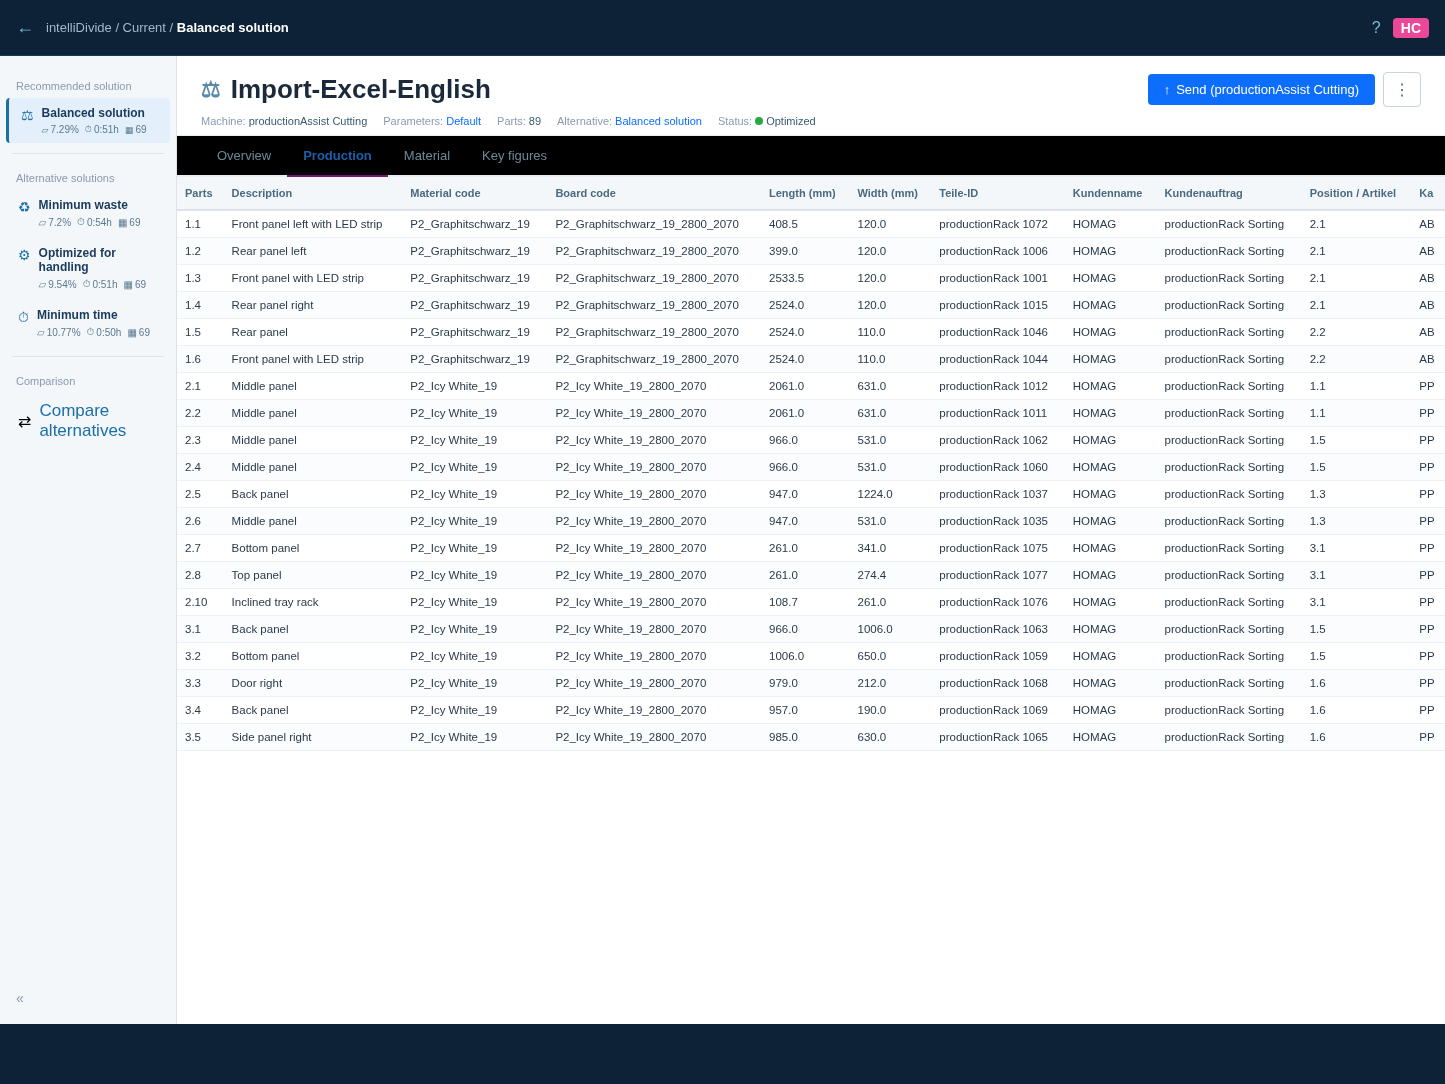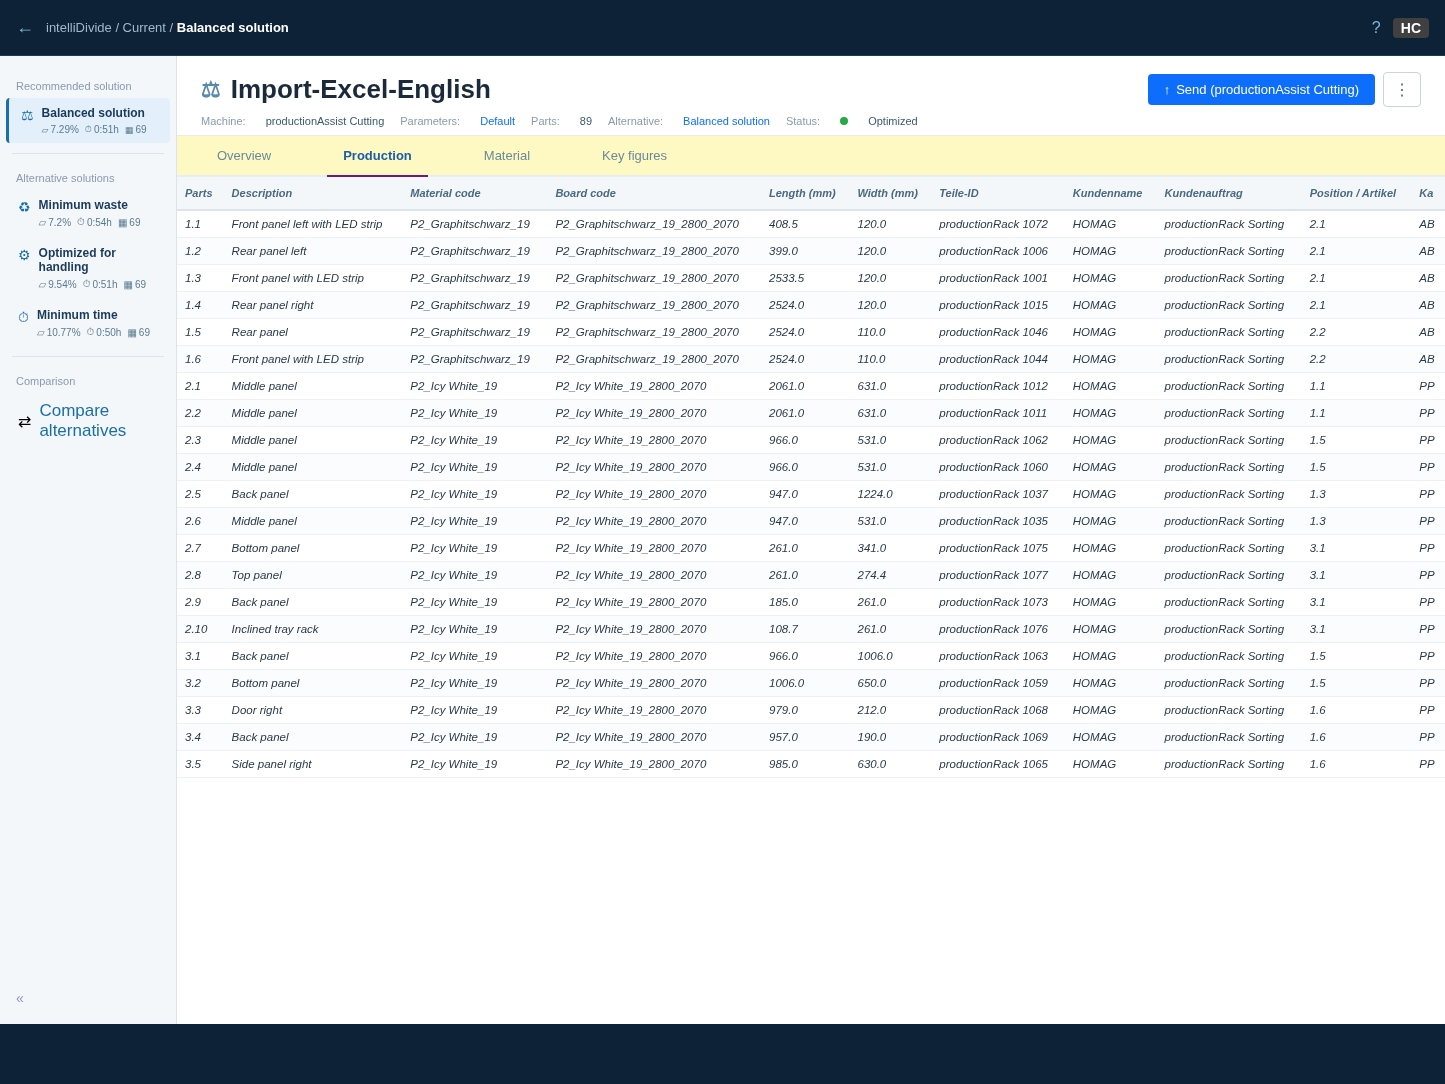--- a/index.html
+++ b/index.html
@@ -40,21 +40,21 @@
       display: flex;
       align-items: center;
       gap: 12px;
     }
     .top-bar-icon {
       color: #7eb8d4;
       font-size: 16px;
       cursor: pointer;
     }
     .top-bar-avatar {
-      background: #404040;
+      background: #ec4899;
       color: #fff;
       border-radius: 4px;
       padding: 2px 8px;
       font-size: 14px;
       font-weight: bold;
       cursor: pointer;
     }
 
     
     .main-layout {
@@ -203,59 +203,57 @@
     }
 
     
     .meta-info {
       font-size: 11px;
       color: #8a9ab0;
       display: flex;
       gap: 16px;
       flex-wrap: wrap;
     }
-    .meta-item { display: flex; align-items: center; gap: 20px; }
+    .meta-item { display: flex; align-items: center; gap: 3px; }
     .meta-label { color: #8a9ab0; }
     .meta-value { color: #3a5a70; font-weight: 500; }
     .meta-value.link { color: #0d6efd; }
     .status-dot {
       width: 8px; height: 8px;
       background: #28a745;
       border-radius: 50%;
       display: inline-block;
     }
 
     
     .tabs-bar {
       display: flex;
       padding: 0 24px;
       border-bottom: 2px solid #e8edf2;
-      background: #fef9c3;
-      gap: 40px;
+      background: #000000;
     }
     .tab {
       padding: 12px 16px;
       font-size: 13px;
       color: #6a8a9a;
       cursor: pointer;
       border-bottom: 2px solid transparent;
       margin-bottom: -2px;
     }
     .tab.active {
       color: #1a5fa8;
       border-bottom: 2px solid #701a75;
       font-weight: 700;
     }
 
     
     .table-area {
       flex: 1;
       overflow-y: auto;
       overflow-x: auto;
-      font-style: italic;
     }
     table {
       width: 100%;
       border-collapse: collapse;
       font-size: 11.5px;
     }
     thead tr {
       background: #f4f7fa;
       border-bottom: 1px solid #dde3ea;
     }
@@ -629,33 +627,20 @@
               <td>P2_Icy White_19_2800_2070</td>
               <td>261.0</td>
               <td>274.4</td>
               <td>productionRack 1077</td>
               <td>HOMAG</td>
               <td>productionRack Sorting</td>
               <td>3.1</td>
               <td>PP</td>
             </tr>
             <tr>
-              <td>2.9</td>
-              <td>Back panel</td>
-              <td>P2_Icy White_19</td>
-              <td>P2_Icy White_19_2800_2070</td>
-              <td>185.0</td>
-              <td>261.0</td>
-              <td>productionRack 1073</td>
-              <td>HOMAG</td>
-              <td>productionRack Sorting</td>
-              <td>3.1</td>
-              <td>PP</td>
-            </tr>
-            <tr>
               <td>2.10</td>
               <td>Inclined tray rack</td>
               <td>P2_Icy White_19</td>
               <td>P2_Icy White_19_2800_2070</td>
               <td>108.7</td>
               <td>261.0</td>
               <td>productionRack 1076</td>
               <td>HOMAG</td>
               <td>productionRack Sorting</td>
               <td>3.1</td>

